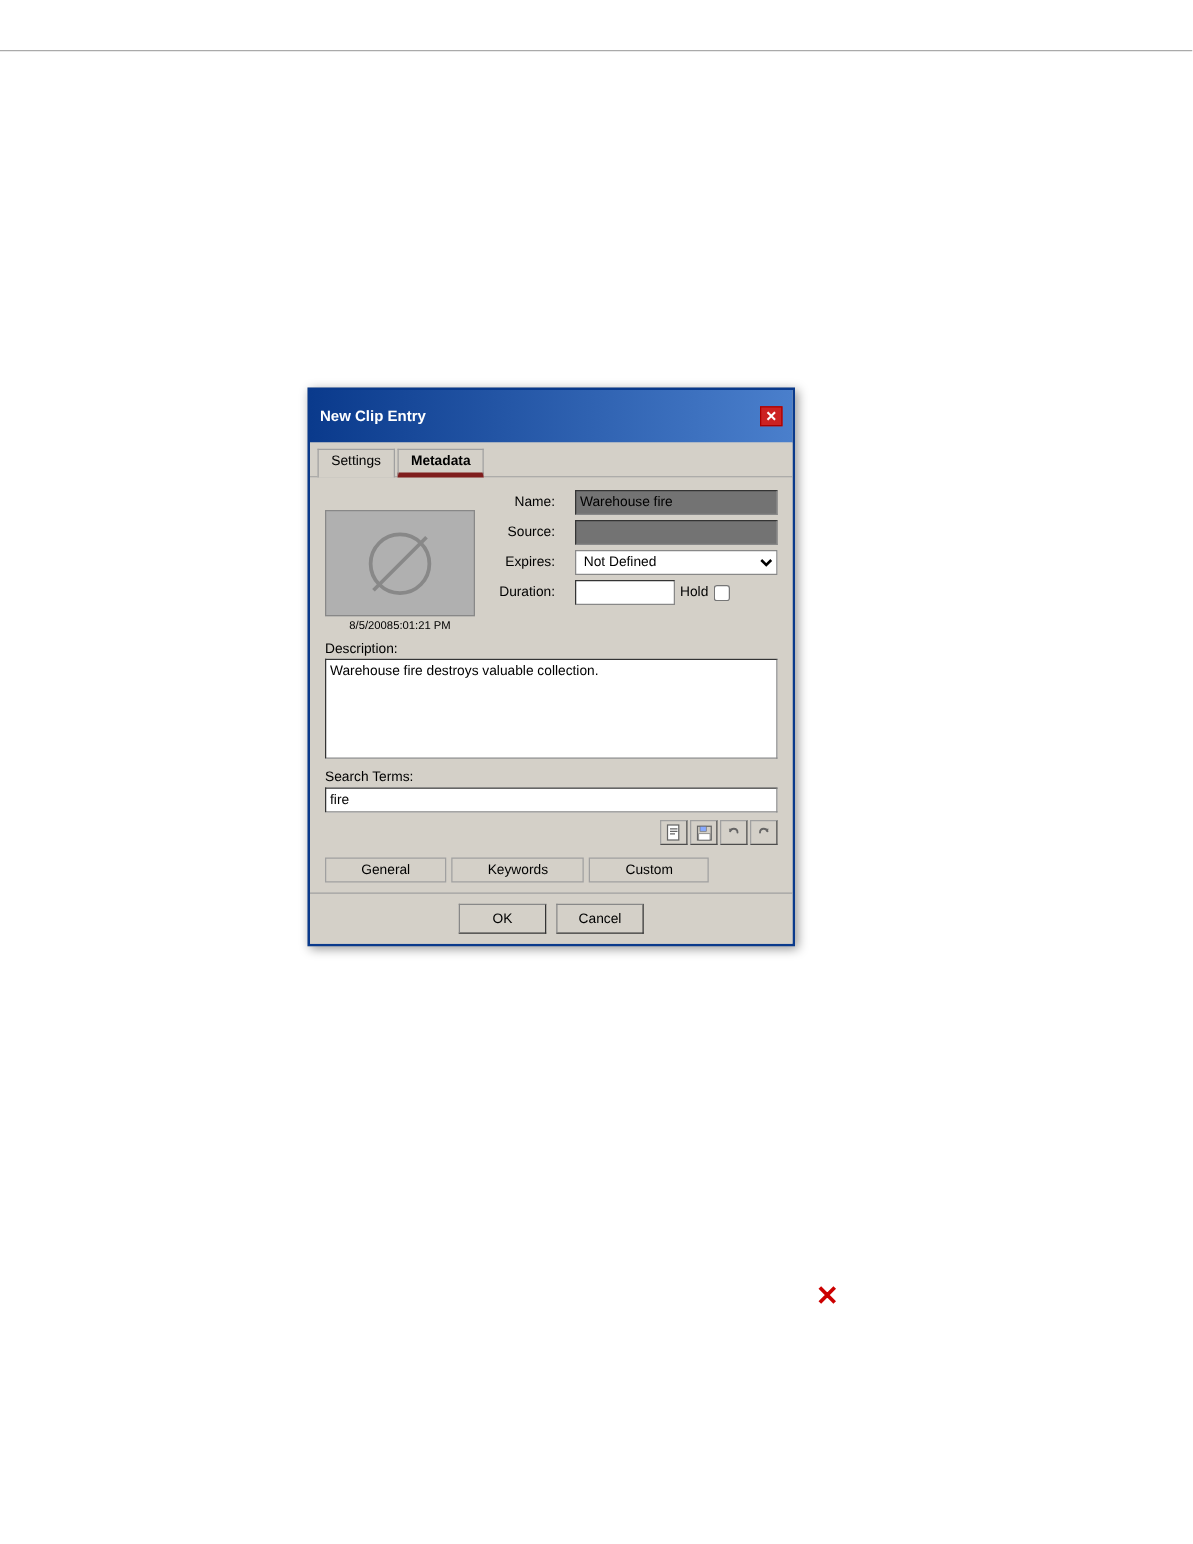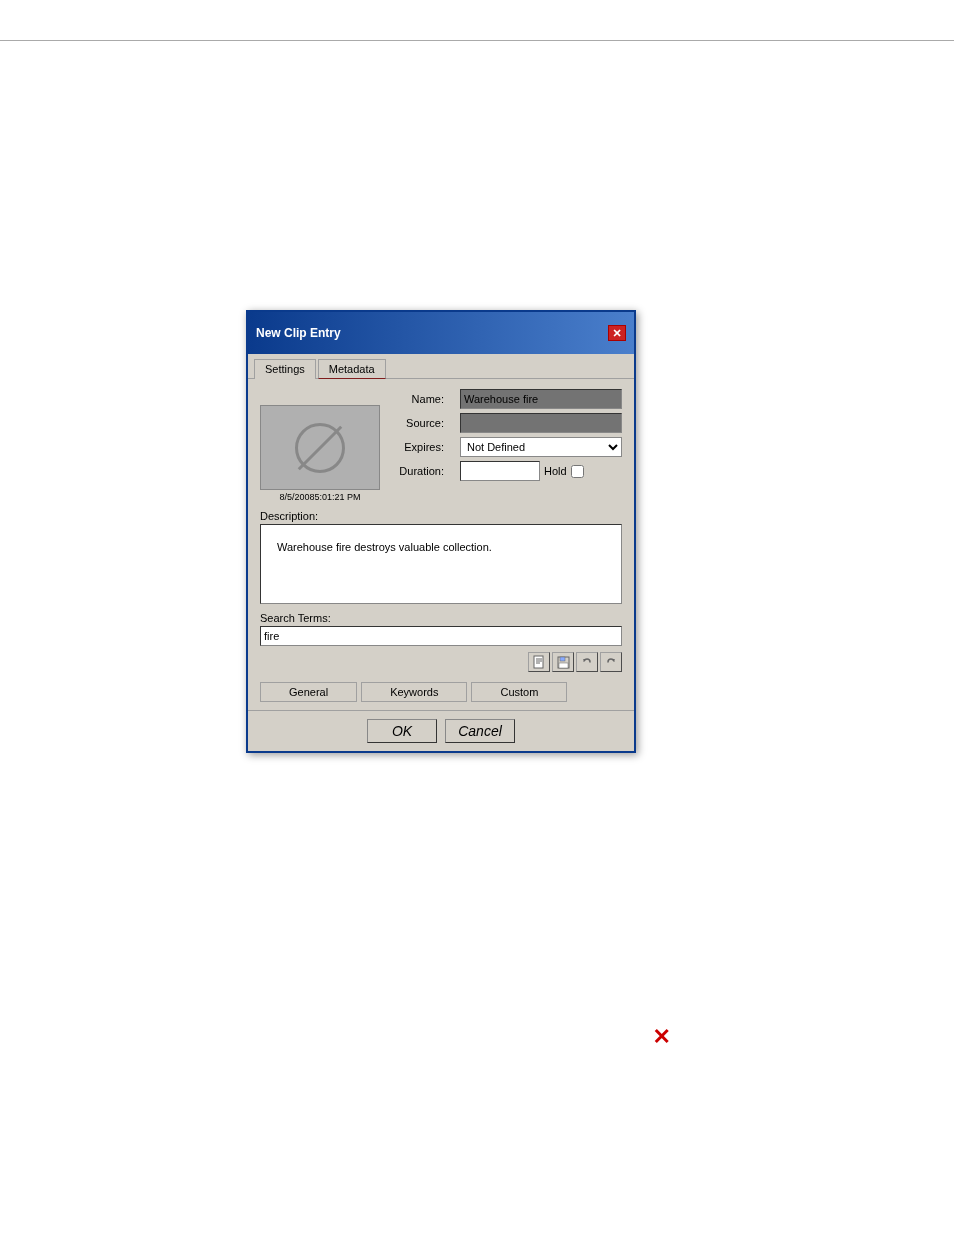--- a/index.html
+++ b/index.html
@@ -97,23 +97,23 @@
       border-bottom: none;
       cursor: pointer;
       font-size: 11px;
       color: #000;
       position: relative;
       top: 1px;
     }
 
     .tab.active {
       background: #d4d0c8;
-      border-bottom: 1px solid #7f1d1d;
+      border-bottom: 4px solid #7f1d1d;
       z-index: 1;
-      font-weight: normal;
+      font-weight: bold;
     }
 
     
     .dialog-content {
       padding: 10px 12px 8px 12px;
       background: #d4d0c8;
     }
 
     
     .top-section {
@@ -254,21 +254,21 @@
       font-size: 11px;
       color: #000;
       margin-bottom: 2px;
     }
 
     .description-textarea {
       width: 100%;
       height: 80px;
       border: 1px inset #888;
       background: white;
-      padding: 16px;
+      padding: 3px;
       font-size: 11px;
       font-family: inherit;
       resize: none;
     }
 
     
     .search-section {
       margin-bottom: 6px;
     }
 
@@ -328,23 +328,22 @@
       justify-content: center;
       gap: 8px;
     }
 
     .footer-btn {
       width: 70px;
       height: 24px;
       background: #d4d0c8;
       border: 1px outset #888;
       cursor: pointer;
-      font-size: 14px;
-      font-family: inherit;
-      font-style: italic;
+      font-size: 11px;
+      font-family: inherit;
     }
   </style>
 </head>
 <body>
 
 <div class="top-rule"></div>
 
 <div class="red-x">✕</div>
 
 <div class="dialog-wrapper">

